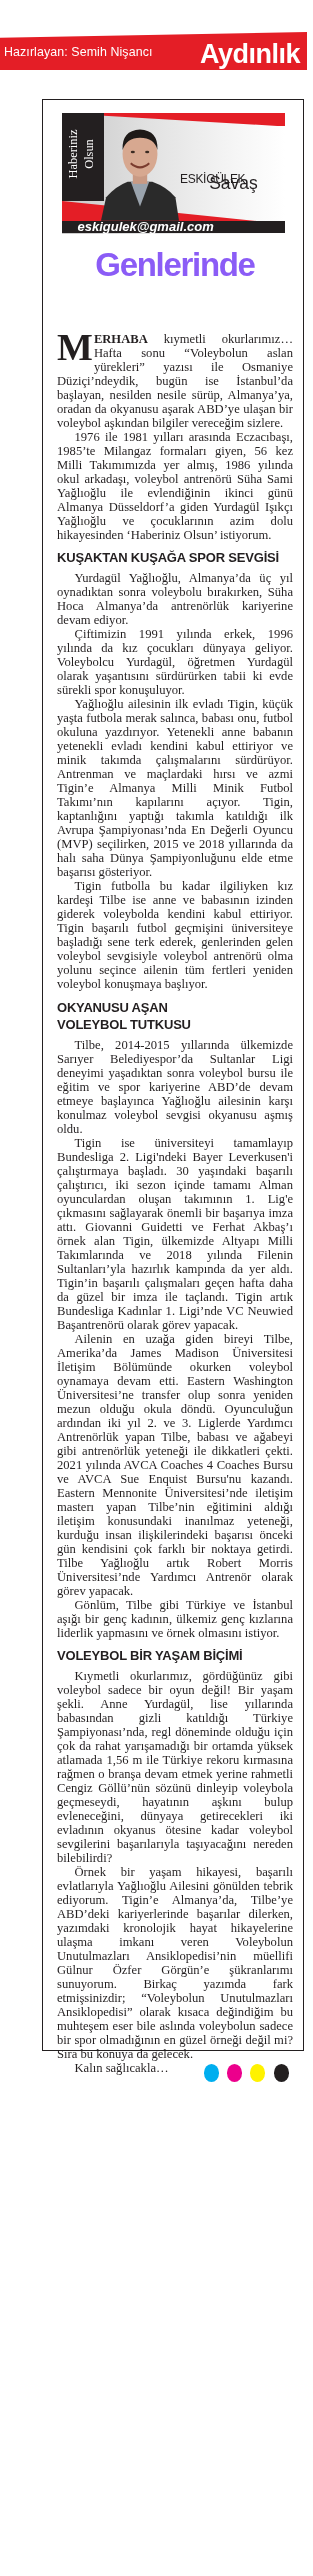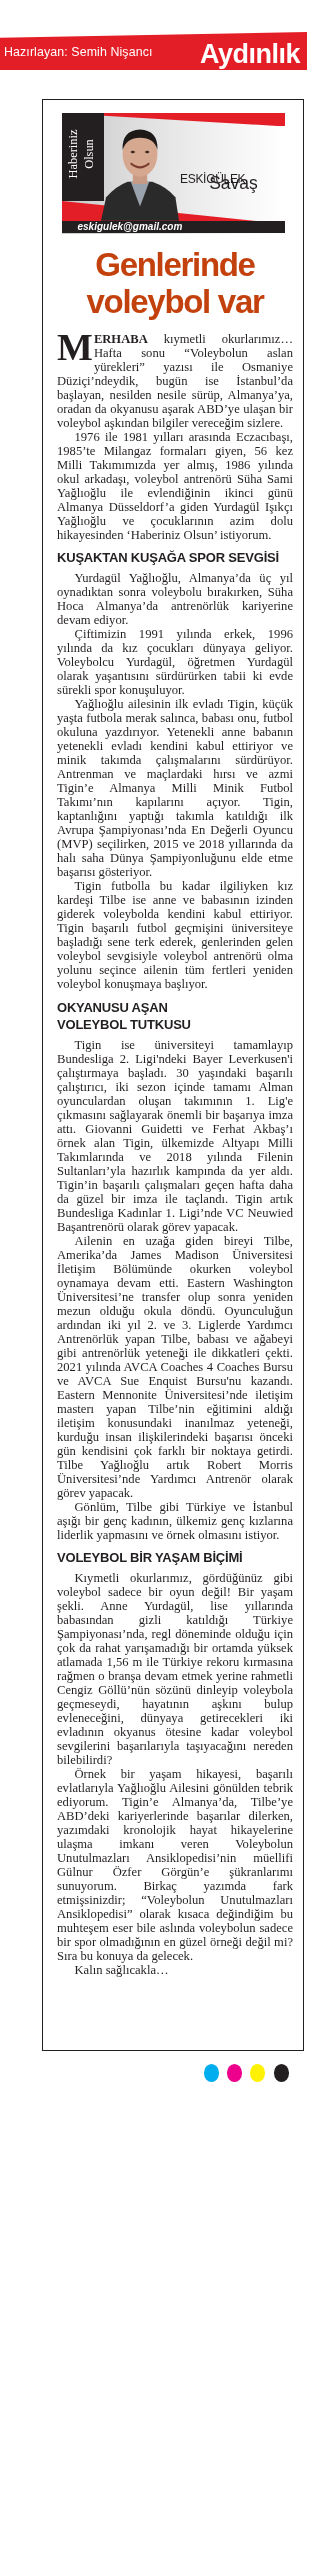--- a/index.html
+++ b/index.html
@@ -53,26 +53,26 @@
   }
   .author-lastname {
     position: absolute; left: 118px; top: 59px; width: 103px; text-align: left;
     font-family: "Liberation Sans", sans-serif; font-size: 12px; color: #231f20; letter-spacing: -0.3px;
   }
   .author-email-bar {
     position: absolute; left: 0; top: 108px; width: 223px; height: 12.4px; background: #231f20;
   }
   .author-email {
     position: absolute; left: 15.5px; top: 0px; line-height: 12.4px;
-    font-family: "Liberation Sans", sans-serif; font-weight: bold; font-style: italic; font-size: 10px; color: #fff;
+    font-family: "Liberation Sans", sans-serif; font-weight: bold; font-style: italic; font-size: 13px; color: #fff;
   }
 
   .headline {
     position: absolute; left: 57px; top: 246px; width: 236px; text-align: center;
-    font-family: "Liberation Sans", sans-serif; font-weight: bold; font-size: 33px; line-height: 37px; letter-spacing: -1.3px; color: #c2410c;
+    font-family: "Liberation Sans", sans-serif; font-weight: bold; font-size: 33px; line-height: 37px; letter-spacing: -1.3px; color: #8b5cf6;
   }
 
   .body-text {
     position: absolute; left: 57px; top: 332px; width: 236px;
     font-family: "Liberation Serif", serif; font-size: 12.6px; line-height: 14px; color: #231f20;
     text-align: justify; hyphens: manual;
   }
   .body-text p { margin: 0; text-indent: 17.5px; }
   .body-text p.lead { text-indent: 0; }
   .dropcap {
@@ -119,34 +119,34 @@
   </svg>
   <div class="author-firstname">Savaş</div>
   <div class="author-lastname">ESKİGÜLEK</div>
   <div class="author-email-bar">
     <span class="author-email">eskigulek@gmail.com</span>
   </div>
 </div>
 
 <div class="headline">
   <div>Genlerinde</div>
-  <div>voleybol var</div>
 </div>
 
 <div class="body-text">
   <p class="lead"><span class="dropcap">M</span><span class="lead-word">ERHABA</span><span> kıymetli okurlarımız… Hafta sonu “Voleybolun aslan yürekleri” yazısı ile Osmaniye Düziçi’ndeydik, bugün ise İstanbul’da başlayan, nesilden nesile sürüp, Almanya’ya, oradan da okyanusu aşarak ABD’ye ulaşan bir voleybol aşkından bilgiler vereceğim sizlere.</span></p>
   <p>1976 ile 1981 yılları arasında Eczacıbaşı, 1985’te Milangaz formaları giyen, 56 kez Milli Takımımızda yer almış, 1986 yılında okul arkadaşı, voleybol antrenörü Süha Sami Yağlıoğlu ile evlendiğinin ikinci günü Almanya Düsseldorf’a giden Yurdagül Işıkçı Yağlıoğlu ve çocuklarının azim dolu hikayesinden ‘Haberiniz Olsun’ istiyorum.</p>
 
   <div class="subhead">KUŞAKTAN KUŞAĞA SPOR SEVGİSİ</div>
   <p>Yurdagül Yağlıoğlu, Almanya’da üç yıl oynadıktan sonra voleybolu bırakırken, Süha Hoca Almanya’da antrenörlük kariyerine devam ediyor.</p>
   <p>Çiftimizin 1991 yılında erkek, 1996 yılında da kız çocukları dünyaya geliyor. Voleybolcu Yurdagül, öğretmen Yurdagül olarak yaşantısını sürdürürken tabii ki evde sürekli spor konuşuluyor.</p>
   <p>Yağlıoğlu ailesinin ilk evladı Tigin, küçük yaşta futbola merak salınca, babası onu, futbol okuluna yazdırıyor. Yetenekli anne babanın yetenekli evladı kendini kabul ettiriyor ve minik takımda çalışmalarını sürdürüyor. Antrenman ve maçlardaki hırsı ve azmi Tigin’e Almanya Milli Minik Futbol Takımı’nın kapılarını açıyor. Tigin, kaptanlığını yaptığı takımla katıldığı ilk Avrupa Şampiyonası’nda En Değerli Oyuncu (MVP) seçilirken, 2015 ve 2018 yıllarında da halı saha Dünya Şampiyonluğunu elde etme başarısı gösteriyor.</p>
   <p>Tigin futbolla bu kadar ilgiliyken kız kardeşi Tilbe ise anne ve babasının izinden giderek voleybolda kendini kabul ettiriyor. Tigin başarılı futbol geçmişini üniversiteye başladığı sene terk ederek, genlerinden gelen voleybol sevgisiyle voleybol antrenörü olma yolunu seçince ailenin tüm fertleri yeniden voleybol konuşmaya başlıyor.</p>
 
   <div class="subhead" style="width:170px;">OKYANUSU AŞAN VOLEYBOL TUTKUSU</div>
+  <p>Tilbe, 2014-2015 yıllarında ülkemizde Sarıyer Belediyespor’da Sultanlar Ligi deneyimi yaşadıktan sonra voleybol bursu ile eğitim ve spor kariyerine ABD’de devam etmeye başlayınca Yağlıoğlu ailesinin karşı konulmaz voleybol sevgisi okyanusu aşmış oldu.</p>
   <p>Tigin ise üniversiteyi tamamlayıp Bundesliga 2. Ligi'ndeki Bayer Leverkusen'i çalıştırmaya başladı. 30 yaşındaki başarılı çalıştırıcı, iki sezon içinde tamamı Alman oyunculardan oluşan takımının 1. Lig'e çıkmasını sağlayarak önemli bir başarıya imza attı. Giovanni Guidetti ve Ferhat Akbaş’ı örnek alan Tigin, ülkemizde Altyapı Milli Takımlarında ve 2018 yılında Filenin Sultanları’yla hazırlık kampında da yer aldı. Tigin’in başarılı çalışmaları geçen hafta daha da güzel bir imza ile taçlandı. Tigin artık Bundesliga Kadınlar 1. Ligi’nde VC Neuwied Başantrenörü olarak görev yapacak.</p>
   <p>Ailenin en uzağa giden bireyi Tilbe, Amerika’da James Madison Üniversitesi İletişim Bölümünde okurken voleybol oynamaya devam etti. Eastern Washington Üniversitesi’ne transfer olup sonra yeniden mezun olduğu okula döndü. Oyunculuğun ardından iki yıl 2. ve 3. Liglerde Yardımcı Antrenörlük yapan Tilbe, babası ve ağabeyi gibi antrenörlük yeteneği ile dikkatleri çekti. 2021 yılında AVCA Coaches 4 Coaches Bursu ve AVCA Sue Enquist Bursu'nu kazandı. Eastern Mennonite Üniversitesi’nde iletişim masterı yapan Tilbe’nin eğitimini aldığı iletişim konusundaki inanılmaz yeteneği, kurduğu insan ilişkilerindeki başarısı önceki gün kendisini çok farklı bir noktaya getirdi. Tilbe Yağlıoğlu artık Robert Morris Üniversitesi’nde Yardımcı Antrenör olarak görev yapacak.</p>
   <p>Gönlüm, Tilbe gibi Türkiye ve İstanbul aşığı bir genç kadının, ülkemiz genç kızlarına liderlik yapmasını ve örnek olmasını istiyor.</p>
 
   <div class="subhead">VOLEYBOL BİR YAŞAM BİÇİMİ</div>
   <p>Kıymetli okurlarımız, gördüğünüz gibi voleybol sadece bir oyun değil! Bir yaşam şekli. Anne Yurdagül, lise yıllarında babasından gizli katıldığı Türkiye Şampiyonası’nda, regl döneminde olduğu için çok da rahat yarışamadığı bir ortamda yüksek atlamada 1,56 m ile Türkiye rekoru kırmasına rağmen o branşa devam etmek yerine rahmetli Cengiz Göllü’nün sözünü dinleyip voleybola geçmeseydi, hayatının aşkını bulup evleneceğini, dünyaya getirecekleri iki evladının okyanus ötesine kadar voleybol sevgilerini başarılarıyla taşıyacağını nereden bilebilirdi?</p>
   <p>Örnek bir yaşam hikayesi, başarılı evlatlarıyla Yağlıoğlu Ailesini gönülden tebrik ediyorum. Tigin’e Almanya’da, Tilbe’ye ABD’deki kariyerlerinde başarılar dilerken, yazımdaki kronolojik hayat hikayelerine ulaşma imkanı veren Voleybolun Unutulmazları Ansiklopedisi’nin müellifi Gülnur Özfer Görgün’e şükranlarımı sunuyorum. Birkaç yazımda fark etmişsinizdir; “Voleybolun Unutulmazları Ansiklopedisi” olarak kısaca değindiğim bu muhteşem eser bile aslında voleybolun sadece bir spor olmadığının en güzel örneği değil mi? Sıra bu konuya da gelecek.</p>
   <p class="closing">Kalın sağlıcakla…</p>
 </div>
 

